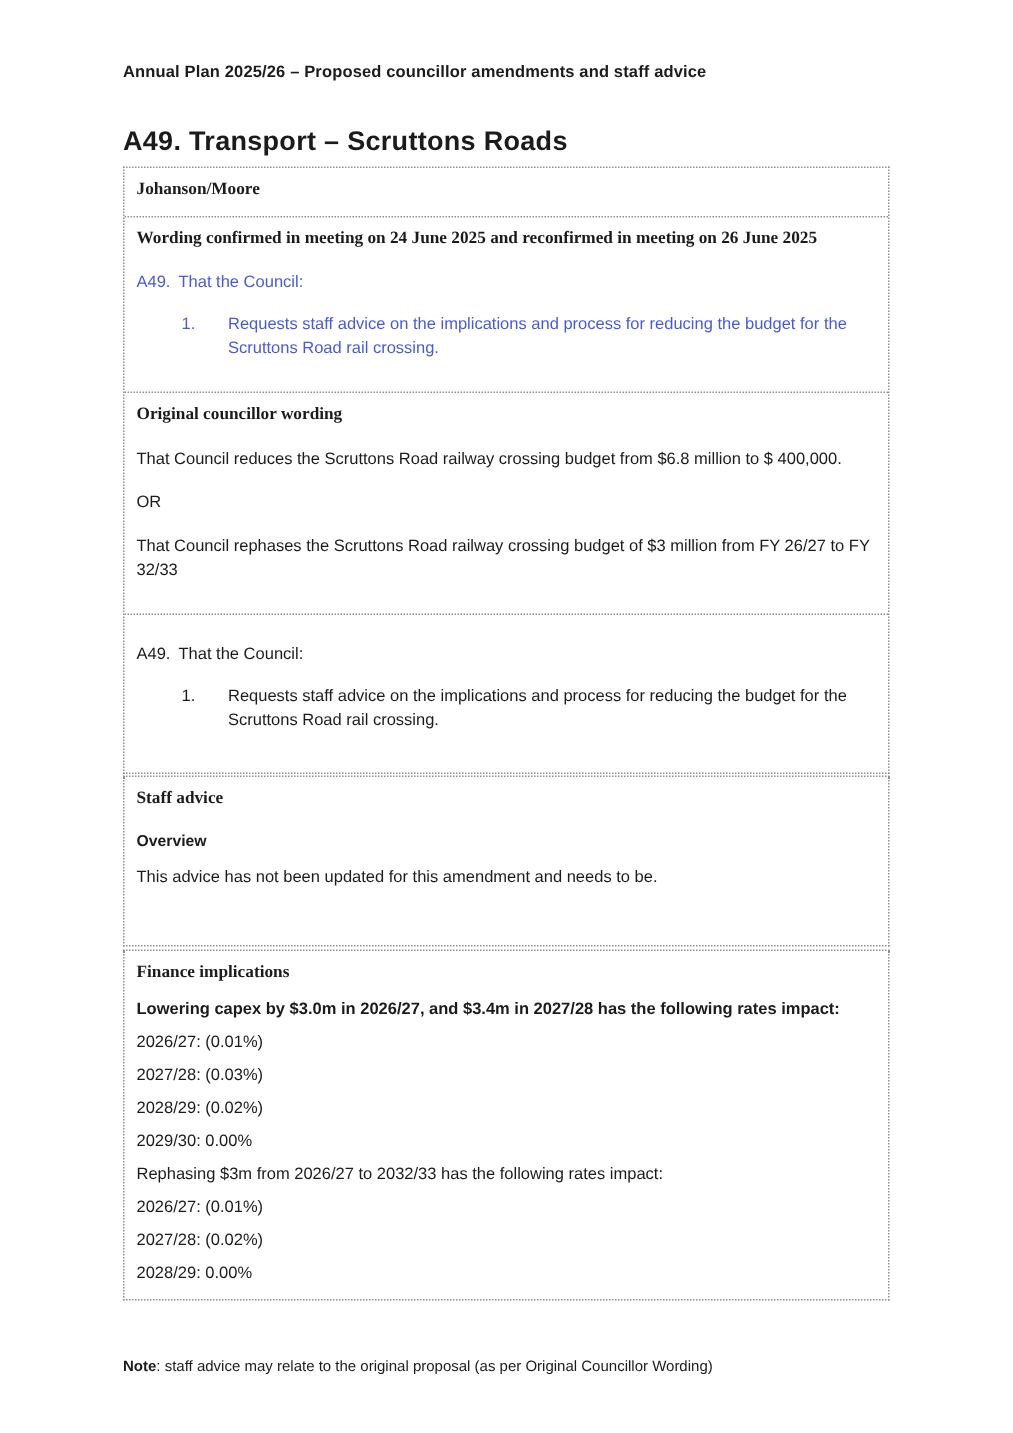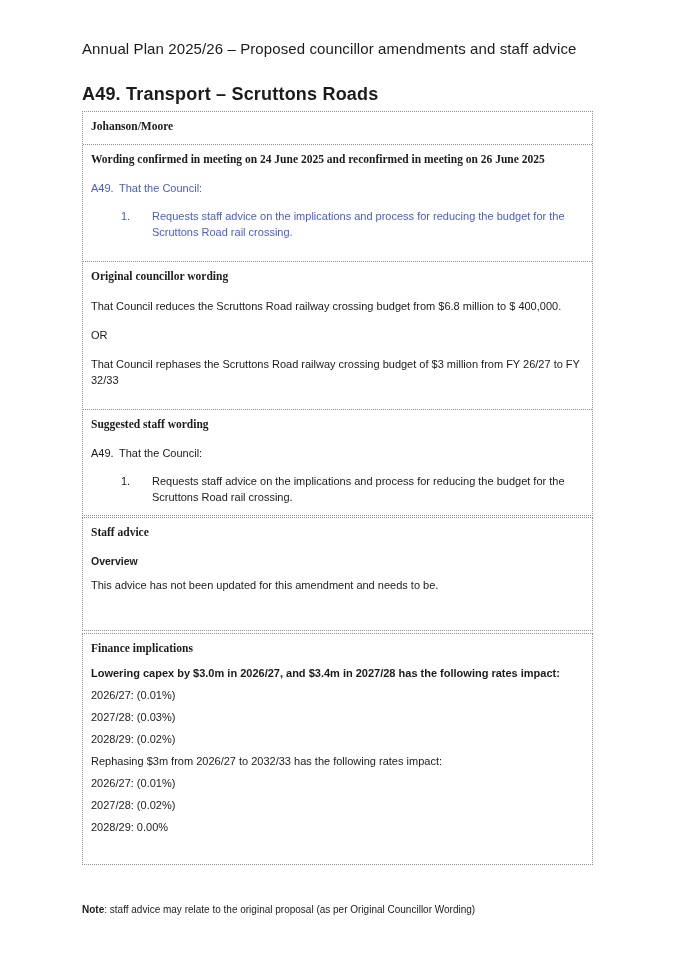--- a/index.html
+++ b/index.html
@@ -10,22 +10,22 @@
     font-family: "Liberation Sans", sans-serif;
     color: #1b1b1b;
     -webkit-font-smoothing: antialiased;
   }
   .page {
     width: 675px; height: 955px;
     padding: 42px 82px 0 82px;
     overflow: hidden;
   }
   .doc-header {
-    font-size: 15px;
-    font-weight: 400;
+    font-size: 11px;
+    font-weight: 700;
     line-height: 13px;
     letter-spacing: 0.1px;
   }
   .doc-title {
     font-size: 18px;
     font-weight: 700;
     margin: 29px 0 6px 0;
     letter-spacing: 0.2px;
   }
   .tbl {
@@ -104,21 +104,20 @@
     </div>
 
     <div class="row row-original">
       <p class="cell-heading">Original councillor wording</p>
       <p class="para">That Council reduces the Scruttons Road railway crossing budget from $6.8 million to $ 400,000.</p>
       <p class="para">OR</p>
       <p class="para">That Council rephases the Scruttons Road railway crossing budget of $3 million from FY 26/27 to FY 32/33</p>
     </div>
 
     <div class="row row-suggested">
-      <p class="cell-heading">Suggested staff wording</p>
       <div class="clause">
         <span class="clause-label">A49.</span>
         <span class="clause-text">That the Council:</span>
       </div>
       <div class="clause-item">
         <span class="item-label">1.</span>
         <span class="item-text">Requests staff advice on the implications and process for reducing the budget for the Scruttons Road rail crossing.</span>
       </div>
     </div>
 
@@ -132,20 +131,21 @@
     </div>
   </div>
 
   <div class="tbl tbl-c">
     <div class="row row-finance">
       <p class="cell-heading">Finance implications</p>
       <p class="fin-para">Lowering capex by $3.0m in 2026/27, and $3.4m in 2027/28 has the following rates impact:</p>
       <p class="fin-line">2026/27: (0.01%)</p>
       <p class="fin-line">2027/28: (0.03%)</p>
       <p class="fin-line">2028/29: (0.02%)</p>
+      <p class="fin-line">2029/30: 0.00%</p>
       <p class="fin-line">Rephasing $3m from 2026/27 to 2032/33 has the following rates impact:</p>
       <p class="fin-line">2026/27: (0.01%)</p>
       <p class="fin-line">2027/28: (0.02%)</p>
       <p class="fin-line">2028/29: 0.00%</p>
     </div>
   </div>
 
   <p class="footnote"><b>Note</b><span>: staff advice may relate to the original proposal (as per Original Councillor Wording)</span></p>
 
 </div>

